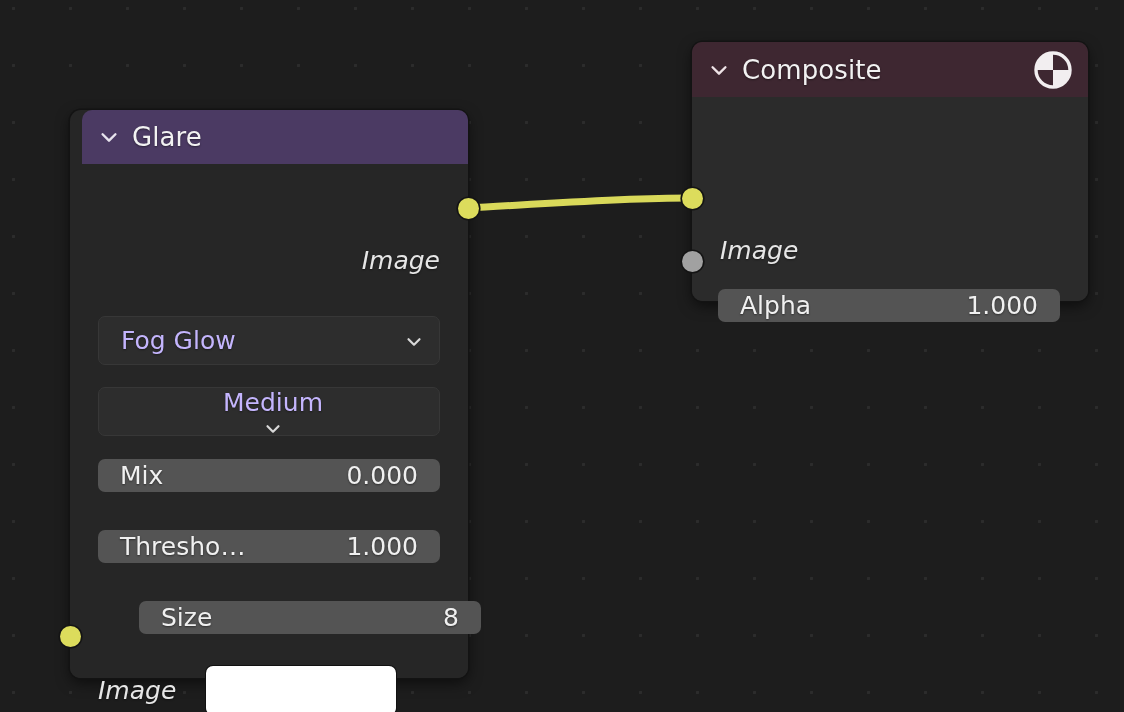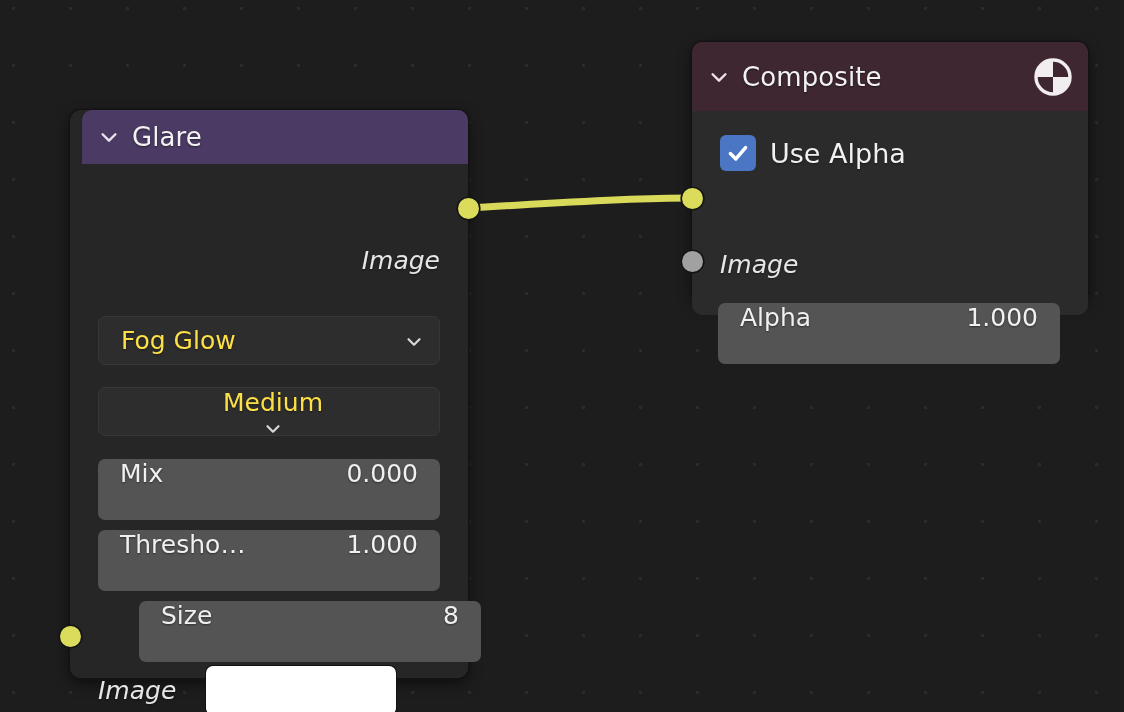--- a/index.html
+++ b/index.html
@@ -84,31 +84,32 @@
   .dropdown {
     height: 49px;
     background: #2d2d2d;
     border: 1px solid #373737;
     border-radius: 7px;
     display: flex;
     align-items: center;
     justify-content: space-between;
     padding: 0 14px 0 22px;
     box-sizing: border-box;
-    color: #fde047;
+    color: #c4b5fd;
     font-size: 25px;
   }
   .dropdown .dd-text { text-shadow: 0 1px 2px rgba(0,0,0,.4); }
 
   
   .valfield {
-    height: 61px;
+    height: 33px;
     background: #545454;
     border-radius: 7px;
     display: flex;
+    align-items: center;
     justify-content: space-between;
     padding: 0 22px;
     box-sizing: border-box;
     color: #f0f0f0;
     font-size: 25px;
   }
   .valfield .v-name,
   .valfield .v-val {
     text-shadow: 0 1px 2px rgba(0,0,0,.45);
   }
@@ -226,21 +227,21 @@
         <div class="swatch" style="margin-left:30px; flex:1 1 auto; max-width:190px;"></div>
       </div>
     </div>
 
     <span class="socket img" style="right:-10.5px; top:87.5px;"></span>
     <span class="socket img" style="left:-10.5px; top:515.5px;"></span>
   </div>
 
   <div class="node" style="left:692px; top:42px; width:396px; height:259px;">
 
-    <div class="node-header" style="background:#3e2731; height:69px;">
+    <div class="node-header" style="background:#3e2731; height:55px;">
       <span class="chev">
         <svg viewBox="0 0 24 24" width="22" height="22">
           <path d="M5 9 L12 16 L19 9" fill="none" stroke="#eee3e6" stroke-width="2.6" stroke-linecap="round" stroke-linejoin="round"></path>
         </svg>
       </span>
       <span class="node-title">Composite</span>
 
       <span class="hdr-icon">
         <svg viewBox="0 0 42 42" width="42" height="42">
           <defs>
@@ -253,28 +254,20 @@
             <rect x="21" y="4" width="18" height="17" fill="#3e2731"></rect>
             <rect x="4" y="21" width="17" height="18" fill="#3e2731"></rect>
           </g>
           <circle cx="21" cy="21" r="17" fill="none" stroke="#f2eef0" stroke-width="3.4"></circle>
         </svg>
       </span>
     </div>
 
     <div class="node-body" style="background:#2b2b2b; height:204px;">
 
-      <div class="checkbox-row" style="position:absolute; left:28px; top:24px;">
-        <span class="checkbox">
-          <svg viewBox="0 0 24 24" width="26" height="26">
-            <path d="M5 12.5 L10 17.5 L19 7" fill="none" stroke="#ffffff" stroke-width="3.2" stroke-linecap="round" stroke-linejoin="round"></path>
-          </svg>
-        </span>
-        <span class="checkbox-label">Use Alpha</span>
-      </div>
 
       <div style="position:absolute; left:28px; top:139px;">
         <span class="row-label">Image</span>
       </div>
 
       <div class="valfield" style="position:absolute; left:26px; top:192px; width:342px;">
         <span class="v-name">Alpha</span>
         <span class="v-val">1.000</span>
       </div>
     </div>

